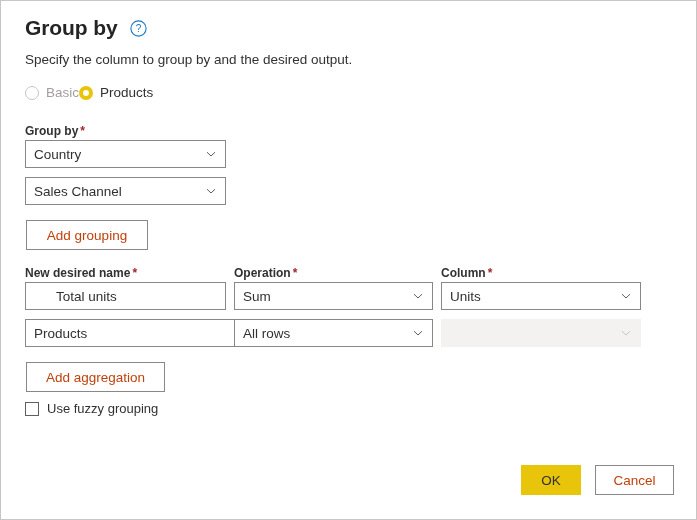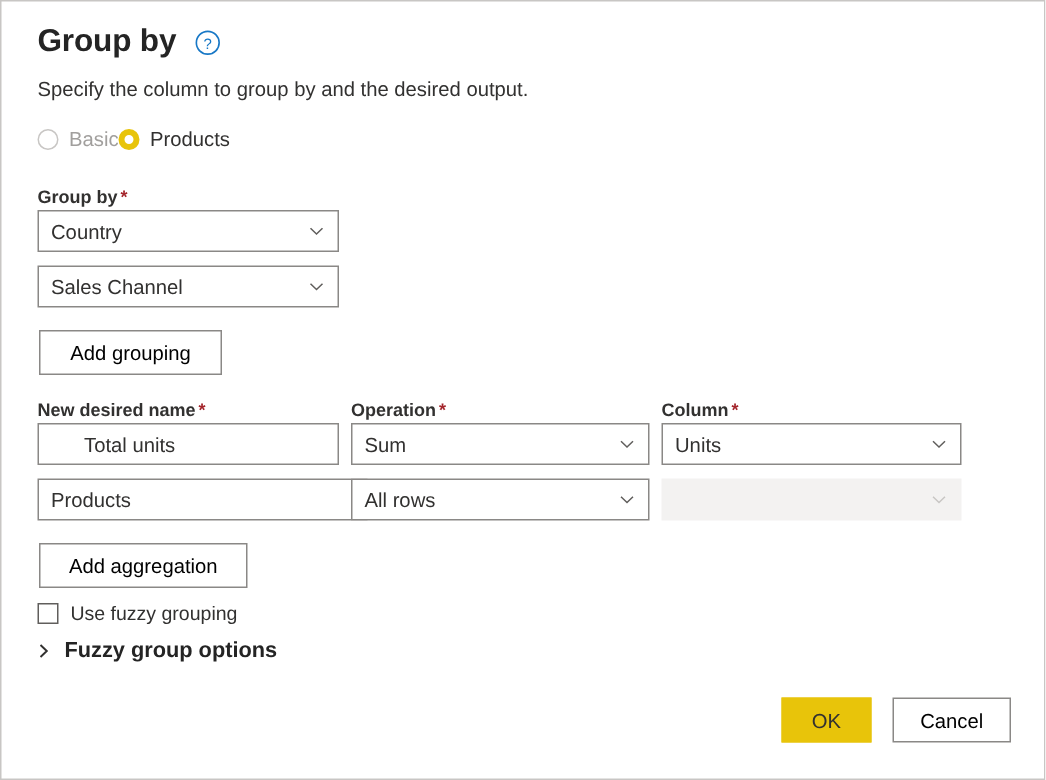--- a/index.html
+++ b/index.html
@@ -143,21 +143,21 @@
 
   #groupby-label   { left: 24px; top: 122px; }
   #groupby-0       { left: 24px; top: 139px; width: 201px; gap: 24px; }
   #groupby-1       { left: 24px; top: 176px; width: 201px; }
 
   .secondary-btn {
     box-sizing: border-box;
     height: 30px;
     border: 1px solid #8a8886;
     background: #ffffff;
-    color: #000000;
+    color: #c2410c;
     font-family: "Liberation Sans", sans-serif;
     font-size: 13.5px;
     cursor: pointer;
     padding: 0;
   }
 
   #add-grouping    { left: 25px; top: 219px; width: 122px; }
 
   #agg-head-0      { left: 24px;  top: 264px; }
   #agg-head-1      { left: 233px; top: 264px; }
@@ -347,25 +347,17 @@
     </span>
   </div>
 
   <button class="secondary-btn abs" id="add-aggregation">Add aggregation</button>
 
   <label class="checkbox-row">
     <span class="checkbox-mark"></span>
     <span class="checkbox-label">Use fuzzy grouping</span>
   </label>
 
-  <div class="expander">
-    <span class="expander-chev">
-      <svg width="10" height="12" viewBox="0 0 10 12" aria-hidden="true">
-        <path d="M3 2 L7.2 6 L3 10" fill="none" stroke="currentColor" stroke-width="1.3"></path>
-      </svg>
-    </span>
-    <span class="expander-label">Fuzzy group options</span>
-  </div>
 
   <button id="ok-button">OK</button>
   <button class="secondary-btn" id="cancel-button">Cancel</button>
 
 </div>
 
 </body></html>

